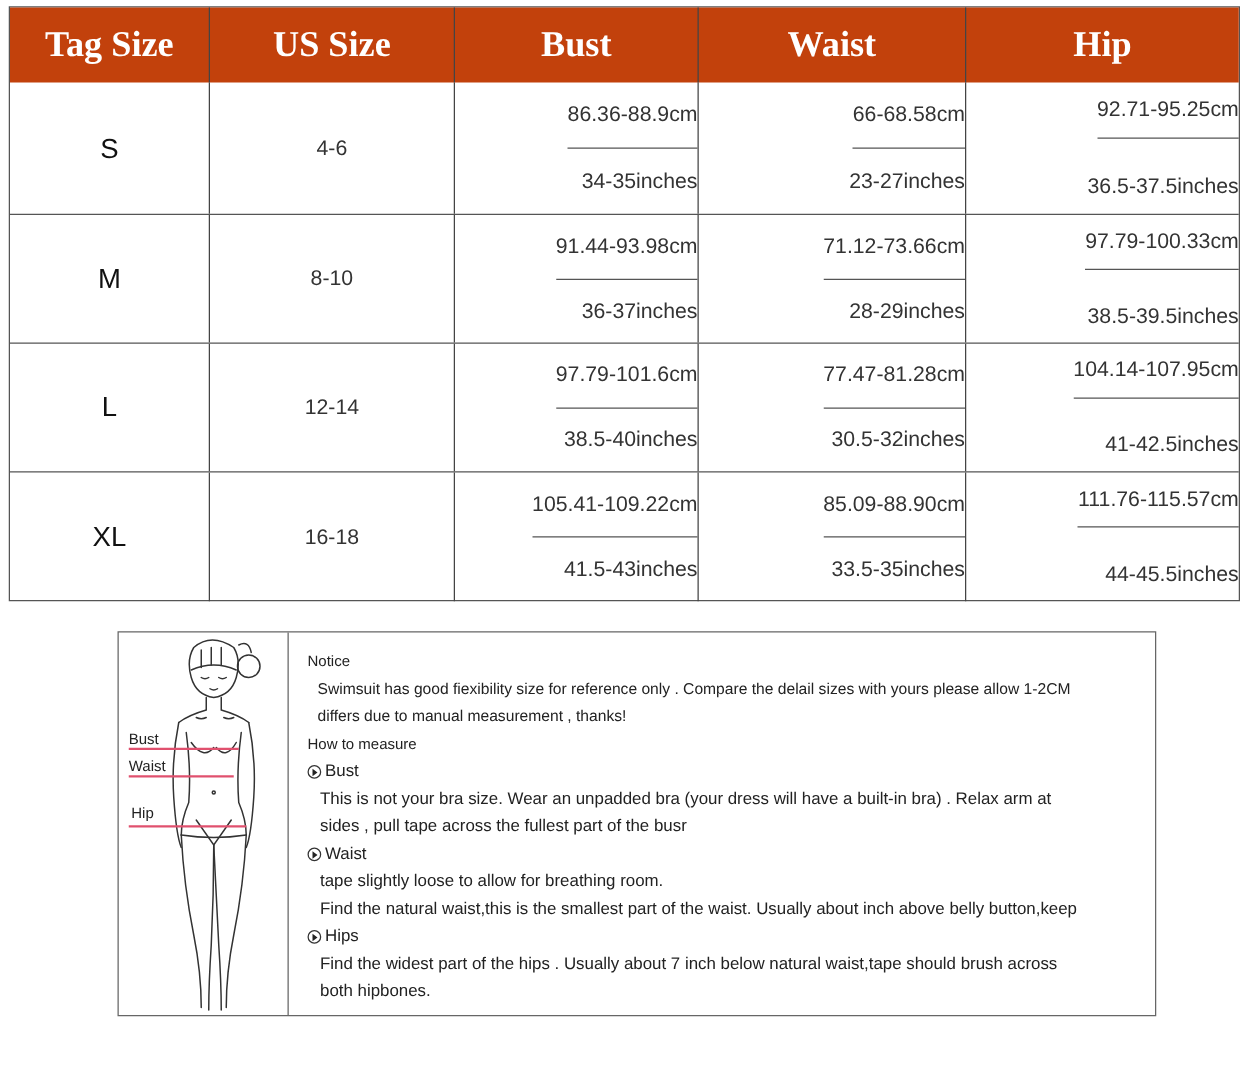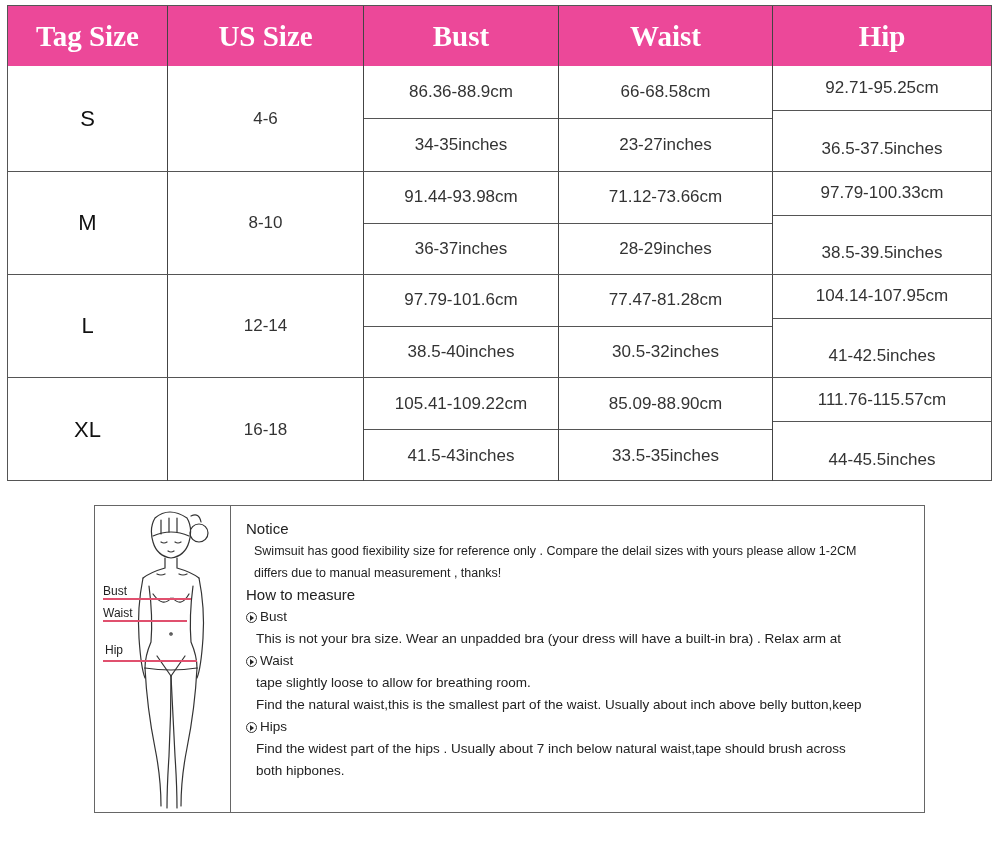--- a/index.html
+++ b/index.html
@@ -6,21 +6,21 @@
     html, body { width: 1000px; height: 856px; background: #ffffff; overflow: hidden; }
     body { position: relative; font-family: "Liberation Sans", sans-serif; color: #222; }
 
     
     .size-table {
       position: absolute; left: 7px; top: 5px; width: 985px; height: 476px;
       border: 1.5px solid #555;
     }
     .header-row {
       position: absolute; left: 0; top: 0; width: 100%; height: 60px;
-      background: #ec4899; display: flex;
+      background: #c2410c; display: flex;
     }
     .header-cell {
       height: 60px; display: flex; align-items: center; justify-content: center;
       color: #fff; font-family: "Liberation Serif", serif; font-weight: bold;
       font-size: 29px; border-right: 1px solid #444;
     }
     .header-cell:last-child { border-right: none; }
     .c0 { width: 160px; }
     .c1 { width: 196px; }
     .c2 { width: 195px; }
@@ -29,21 +29,21 @@
 
     .body-rows { position: absolute; left: 0; top: 60px; width: 100%; }
     .size-row { display: flex; border-bottom: 1.5px solid #555; }
     .size-row:last-child { border-bottom: none; }
     .tag-cell, .us-cell {
       display: flex; align-items: center; justify-content: center;
       border-right: 1.5px solid #444;
     }
     .tag-cell { font-size: 22px; color: #111; }
     .us-cell { font-size: 17px; color: #333; }
-    .measure-col { display: flex; flex-direction: column; border-right: 1.5px solid #444; }
+    .measure-col { display: flex; flex-direction: column; border-right: 1.5px solid #444; align-items: flex-end; }
     .measure-col:last-child { border-right: none; gap: 16px; }
     .measure-cell {
       flex: 1; display: flex; align-items: center; justify-content: center;
       font-size: 17px; color: #333;
     }
     .measure-cell.top { border-bottom: 1.5px solid #555; }
 
     
     .notice-box {
       position: absolute; left: 94px; top: 505px; width: 831px; height: 308px;
@@ -51,21 +51,21 @@
     }
     .figure-panel {
       width: 136px; height: 100%; border-right: 1.5px solid #666; position: relative;
     }
     .figure-panel svg { position: absolute; left: 0; top: 0; }
     .fig-label {
       position: absolute; font-size: 12px; color: #222;
     }
     .text-panel { flex: 1; padding: 12px 0 0 15px; font-size: 13px; color: #222; }
     .line { height: 22px; line-height: 22px; white-space: nowrap; }
-    .line.heading { font-size: 15px; }
+    .line.heading { font-size: 12px; }
     .line.indent { padding-left: 8px; font-size: 12.5px; }
     .line.para { padding-left: 10px; font-size: 13.5px; }
     .section-title { display: flex; align-items: center; font-size: 13.5px; }
     .bullet-icon {
       display: inline-block; width: 11px; height: 11px; border: 1px solid #333;
       border-radius: 50%; position: relative; margin-right: 3px;
     }
     .bullet-icon::after {
       content: ""; position: absolute; left: 3px; top: 2px;
       border-left: 4px solid #222; border-top: 3px solid transparent; border-bottom: 3px solid transparent;
@@ -206,20 +206,21 @@
     <div class="line heading">Notice</div>
     <div class="line indent">Swimsuit has good fiexibility size for reference only . Compare the delail sizes with yours please  allow 1-2CM</div>
     <div class="line indent">differs due to manual measurement , thanks!</div>
     <div class="line heading">How to measure</div>
 
     <div class="line section-title">
       <span class="bullet-icon"></span>
       <span>Bust</span>
     </div>
     <div class="line para">This is not your bra size. Wear an unpadded bra (your dress will have a built-in bra) . Relax arm at</div>
+    <div class="line para">sides , pull tape across the fullest part of the busr</div>
 
     <div class="line section-title">
       <span class="bullet-icon"></span>
       <span>Waist</span>
     </div>
     <div class="line para">tape slightly loose to allow for breathing room.</div>
     <div class="line para">Find the natural waist,this is the smallest part of the waist. Usually about inch above belly button,keep</div>
 
     <div class="line section-title">
       <span class="bullet-icon"></span>

